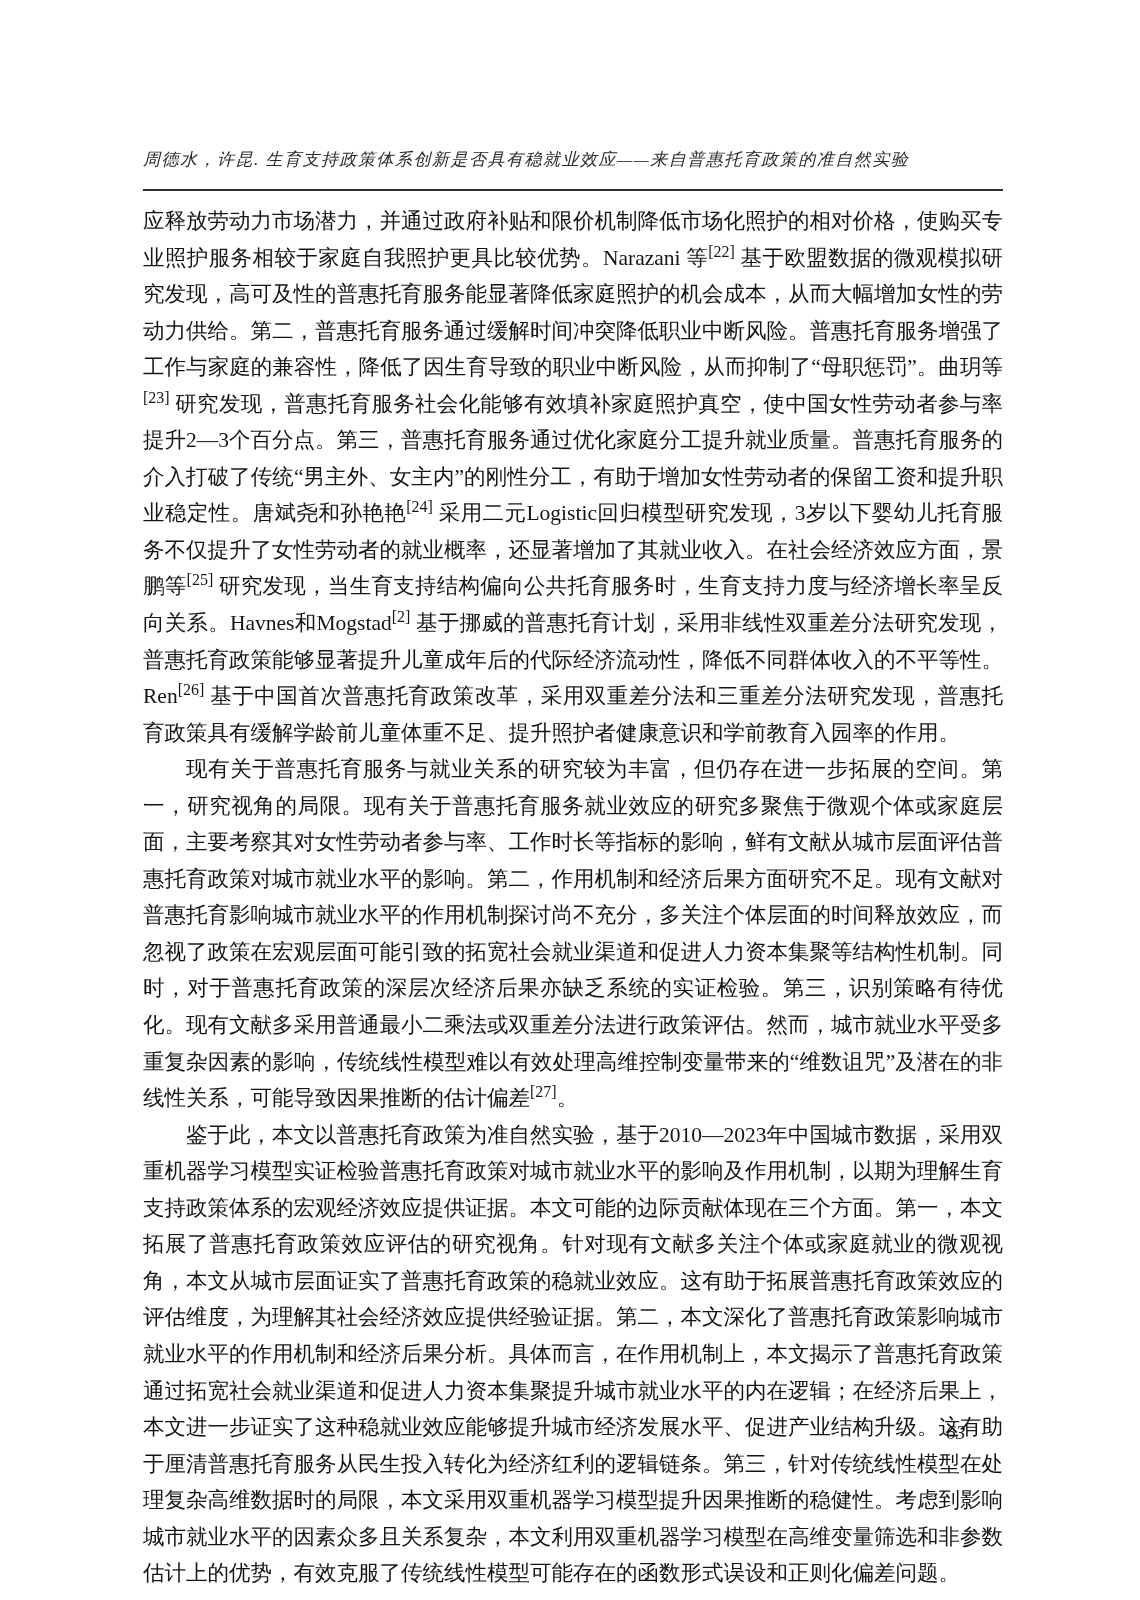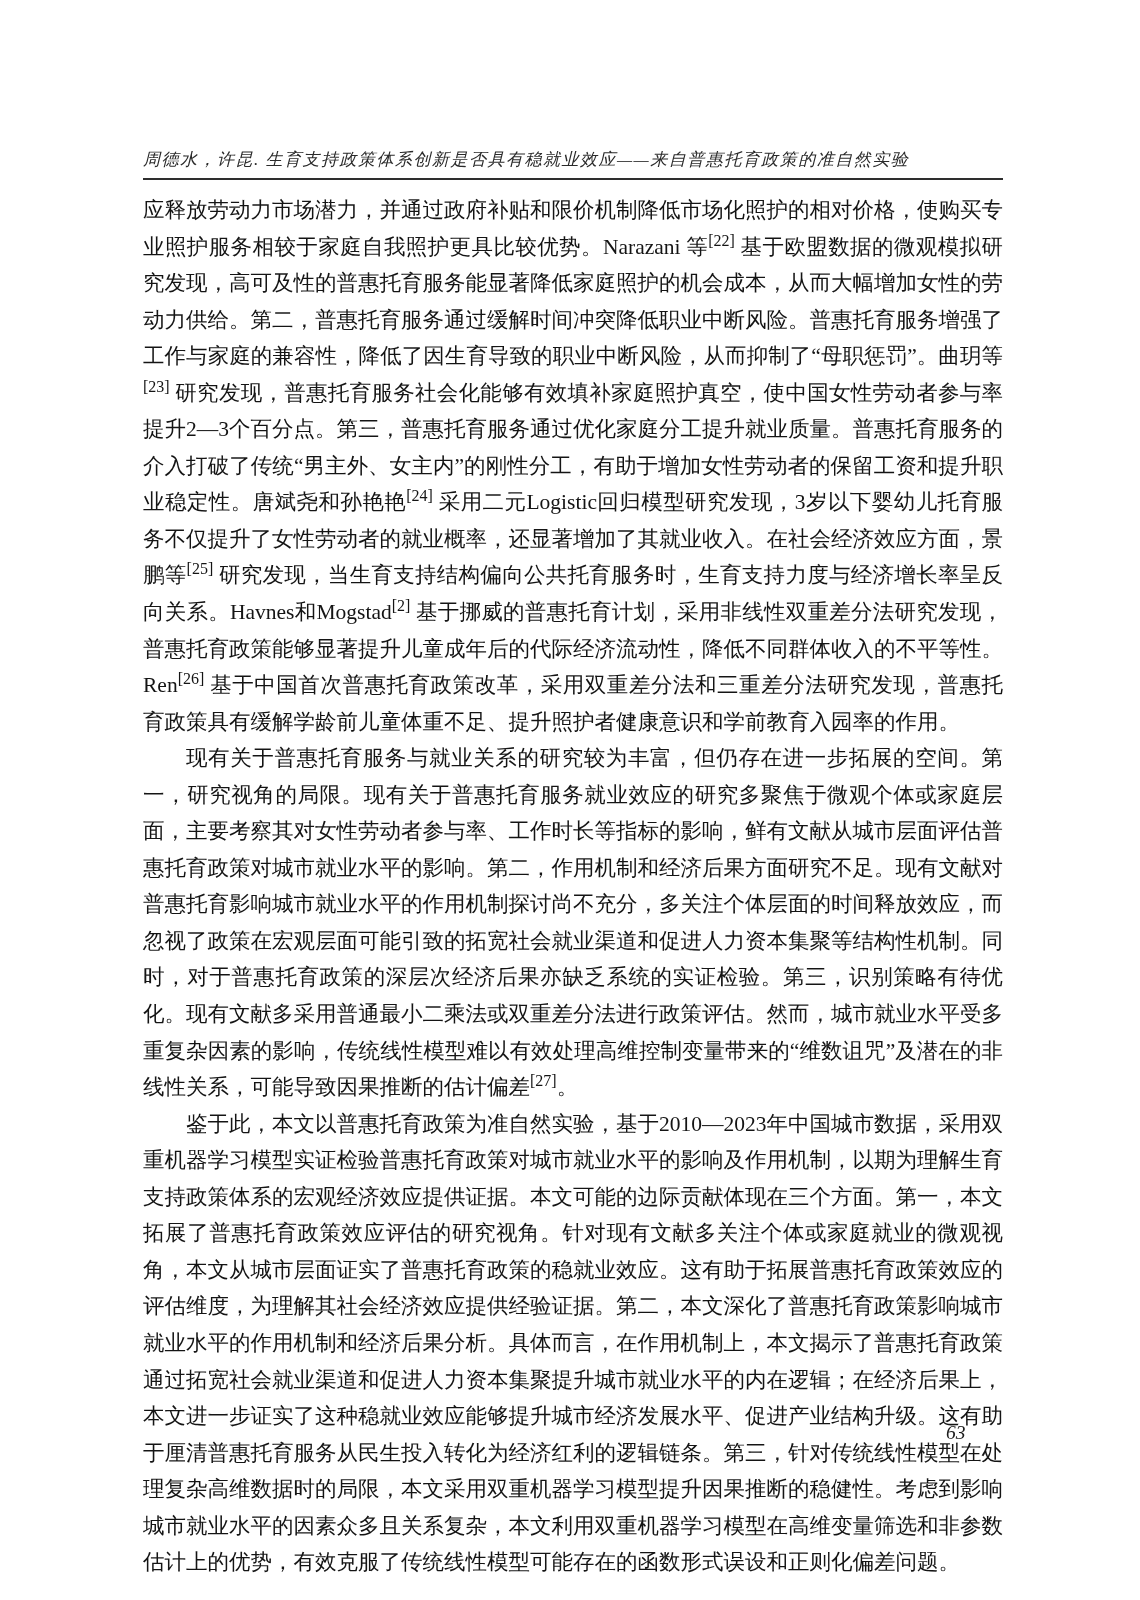--- a/index.html
+++ b/index.html
@@ -22,21 +22,21 @@
     left: 143px;
     top: 148px;
     width: 860px;
   }
   .running-head {
     font-style: italic;
     font-size: 17px;
     letter-spacing: 1.5px;
     color: #2a2a2a;
     white-space: nowrap;
-    padding-bottom: 7px;
+    padding-bottom: 18px;
   }
   .head-rule {
     border: none;
     border-top: 2px solid #2e2e2e;
     margin: 0 0 0 0;
   }
   .article {
     margin-top: 12px;
     font-size: 21.5px;
     line-height: 36.55px;

